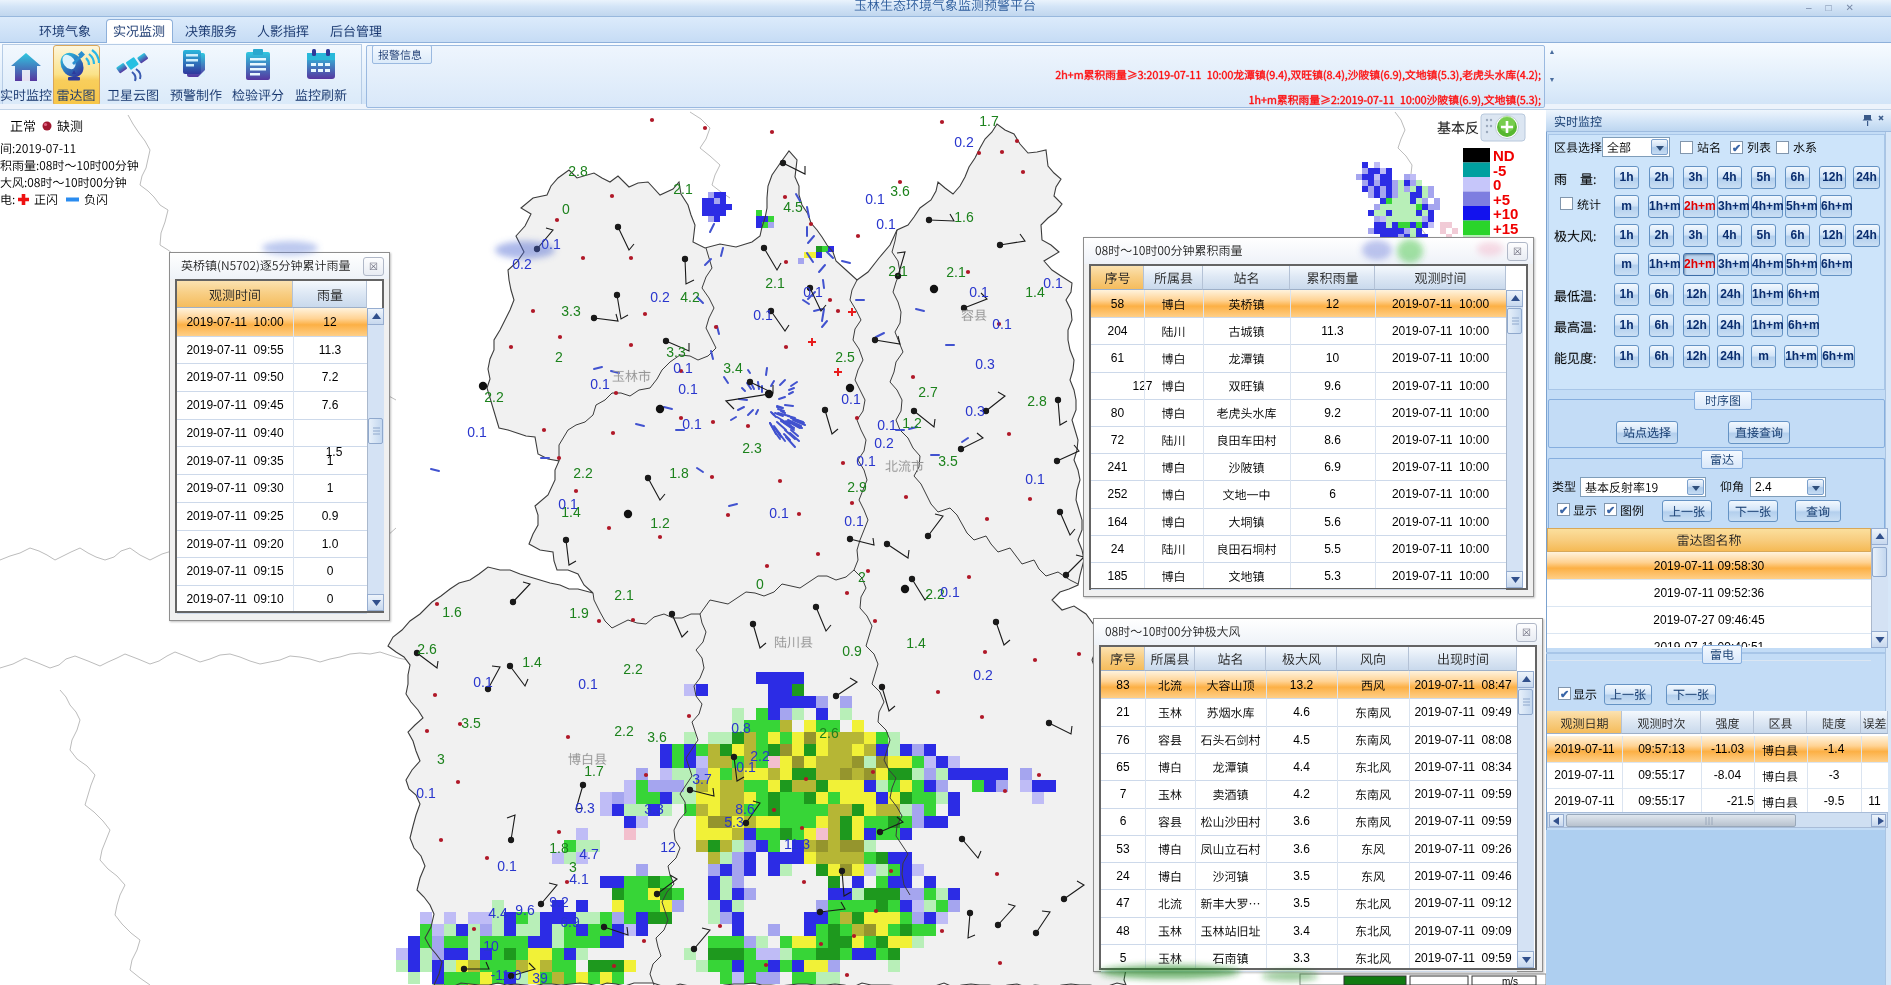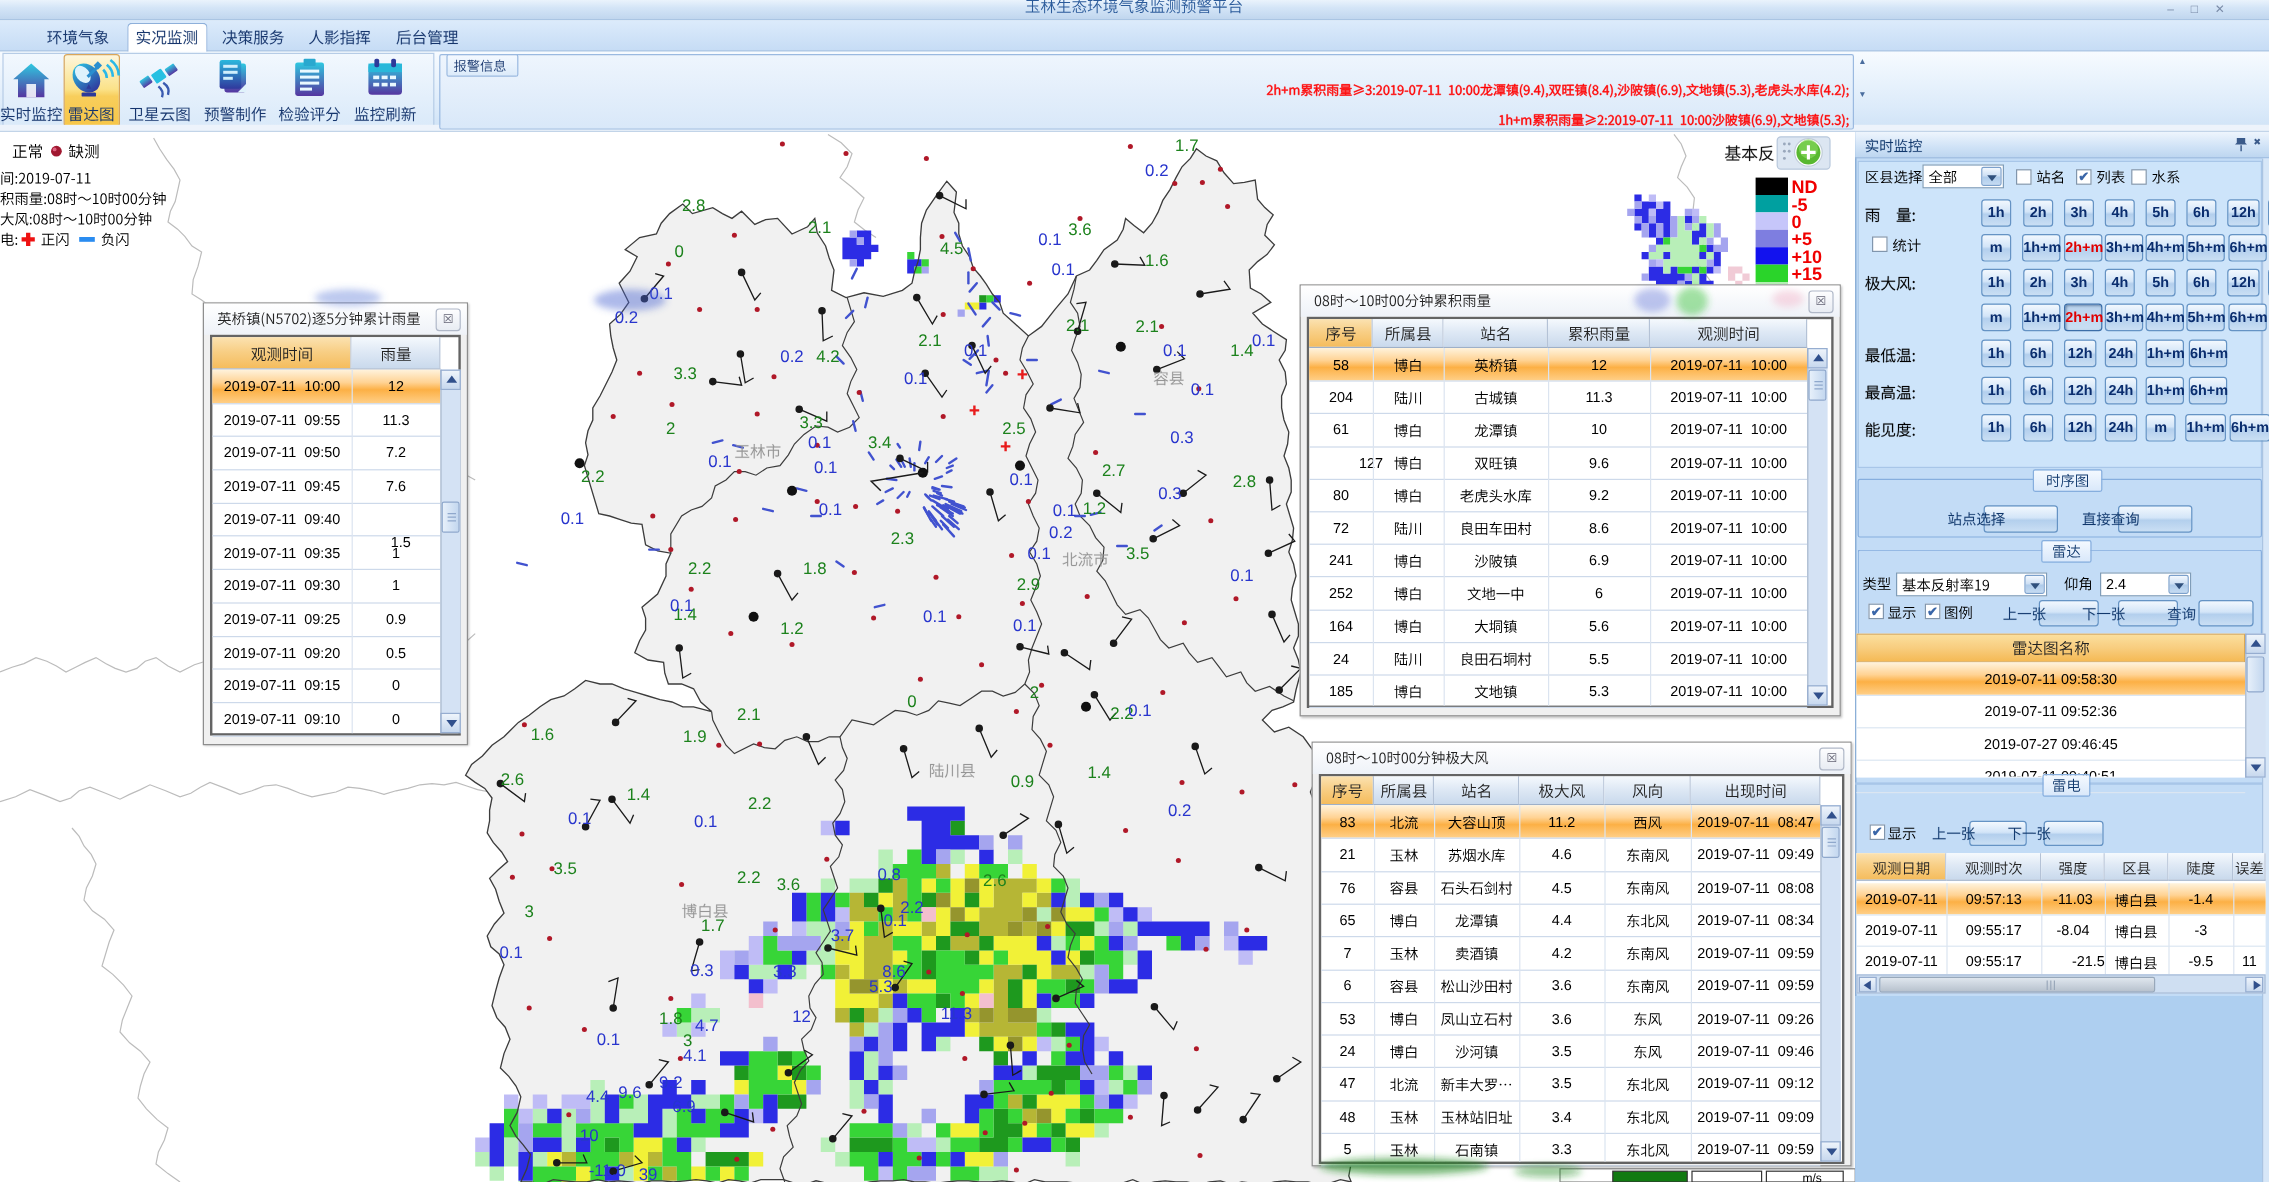--- a/index.html
+++ b/index.html
@@ -10,21 +10,21 @@
 .tbl{position:absolute;background:#fff;border:2px solid #646464;}
 .th{position:absolute;background:linear-gradient(#f5f9fd,#dfe9f5 45%,#c9d9ec);border-right:1px solid #b4c2d6;border-bottom:1px solid #9eb0c8;}
 .th1{background:linear-gradient(#fbe2b1,#f8cf86 45%,#f5bc5c);}
 .selrow{background:linear-gradient(#fff3dd,#ffd394 38%,#fcb045 60%,#ffcf87);}
 .cell{position:absolute;font-size:12px;color:#000;text-align:center;}
 .rline{position:absolute;height:1px;background:#cdd9ea;left:0;}
 .cline{position:absolute;width:1px;background:#dbe4f0;}
 .vsb{position:absolute;width:17px;background:#d4e2f4;border-left:1px solid #aab8cc;}
 .sbbtn{position:absolute;width:17px;height:17px;background:linear-gradient(#eef4fb,#c7d8ee);border:1px solid #96add0;}
 .sbth{position:absolute;width:15px;left:0px;background:linear-gradient(90deg,#e7f0fa,#c3d7ef);border:1px solid #8fa8cc;border-radius:2px;}
-.btn{position:absolute;background:linear-gradient(#f2f8fe,#d3e5f8 45%,#b3cfed 55%,#cadff4);border:1px solid #6593c4;border-radius:3px;color:#0a2d6e;font-weight:bold;font-size:12px;text-align:center;margin-left:37px;}
+.btn{position:absolute;background:linear-gradient(#f2f8fe,#d3e5f8 45%,#b3cfed 55%,#cadff4);border:1px solid #6593c4;border-radius:3px;color:#0a2d6e;font-weight:bold;font-size:12px;text-align:center;}
 .chk{position:absolute;width:13px;height:13px;background:#fff;border:1px solid #8196ad;font-size:11px;line-height:12px;text-align:center;color:#3a66a8;font-weight:bold;}
 .dd{position:absolute;background:#fff;border:1px solid #7f9db9;}
 .ddarr{position:absolute;right:1px;top:1px;bottom:1px;width:17px;background:linear-gradient(#f2f8fe,#cfe0f4 45%,#aecbea 55%,#c6dcf3);border:1px solid #7ba0cc;border-radius:2px;}
 .ddarr:after{content:"";position:absolute;left:4px;top:6px;border:4px solid transparent;border-top:5px solid #30507c;}
 .gbox{position:absolute;border:1px solid #86aede;border-radius:2px;}
 .glabel{position:absolute;background:linear-gradient(#f4f9ff,#d9e8fa);border:1px solid #86aede;border-radius:2px;}
 </style></head><body>
 <div id="page">
     <svg width="0" height="0" style="position:absolute">
       <defs>
@@ -890,21 +890,21 @@
     <div class="cell" style="left:177px;top:454px;width:116px;">2019-07-11&nbsp; 09:35</div>
     <div class="cell" style="left:293px;top:454px;width:74px;">1</div>
     <div class="rline" style="left:177px;top:474px;width:190px;"></div>
     <div class="cell" style="left:177px;top:481px;width:116px;">2019-07-11&nbsp; 09:30</div>
     <div class="cell" style="left:293px;top:481px;width:74px;">1</div>
     <div class="rline" style="left:177px;top:502px;width:190px;"></div>
     <div class="cell" style="left:177px;top:509px;width:116px;">2019-07-11&nbsp; 09:25</div>
     <div class="cell" style="left:293px;top:509px;width:74px;">0.9</div>
     <div class="rline" style="left:177px;top:530px;width:190px;"></div>
     <div class="cell" style="left:177px;top:537px;width:116px;">2019-07-11&nbsp; 09:20</div>
-    <div class="cell" style="left:293px;top:537px;width:74px;">0.5</div>
+    <div class="cell" style="left:293px;top:537px;width:74px;">1.0</div>
     <div class="rline" style="left:177px;top:557px;width:190px;"></div>
     <div class="cell" style="left:177px;top:564px;width:116px;">2019-07-11&nbsp; 09:15</div>
     <div class="cell" style="left:293px;top:564px;width:74px;">0</div>
     <div class="rline" style="left:177px;top:585px;width:190px;"></div>
     <div class="cell" style="left:177px;top:592px;width:116px;">2019-07-11&nbsp; 09:10</div>
     <div class="cell" style="left:293px;top:592px;width:74px;">0</div>
     <div class="rline" style="left:177px;top:613px;width:190px;"></div>
     <div class="cline" style="left:293px;top:308px;height:303px;"></div>
     <div class="vsb" style="left:367px;top:308px;height:303px;">
       <div class="sbbtn" style="left:-1px;top:0;"></div>
@@ -995,21 +995,21 @@
     </div>
     <div class="tbl" style="left:1099px;top:645px;width:438px;height:325px;"></div>
     <div class="th th1" style="left:1101px;top:647px;width:44px;height:24px;"></div>
     <div class="th" style="left:1145px;top:647px;width:50px;height:24px;"></div>
     <div class="th" style="left:1195px;top:647px;width:71px;height:24px;"></div>
     <div class="th" style="left:1266px;top:647px;width:71px;height:24px;"></div>
     <div class="th" style="left:1337px;top:647px;width:72px;height:24px;"></div>
     <div class="th" style="left:1409px;top:647px;width:108px;height:24px;"></div>
     <div class="abs selrow" style="left:1101px;top:671px;width:416px;height:27px;"></div>
     <div class="cell" style="left:1101px;top:678px;width:44px;">83</div>
-    <div class="cell" style="left:1266px;top:678px;width:71px;">11.2</div>
+    <div class="cell" style="left:1266px;top:678px;width:71px;">13.2</div>
     <div class="cell" style="left:1409px;top:678px;width:108px;">2019-07-11&nbsp; 08:47</div>
     <div class="rline" style="left:1101px;top:698px;width:416px;"></div>
     <div class="cell" style="left:1101px;top:705px;width:44px;">21</div>
     <div class="cell" style="left:1266px;top:705px;width:71px;">4.6</div>
     <div class="cell" style="left:1409px;top:705px;width:108px;">2019-07-11&nbsp; 09:49</div>
     <div class="rline" style="left:1101px;top:726px;width:416px;"></div>
     <div class="cell" style="left:1101px;top:733px;width:44px;">76</div>
     <div class="cell" style="left:1266px;top:733px;width:71px;">4.5</div>
     <div class="cell" style="left:1409px;top:733px;width:108px;">2019-07-11&nbsp; 08:08</div>
     <div class="rline" style="left:1101px;top:753px;width:416px;"></div>

